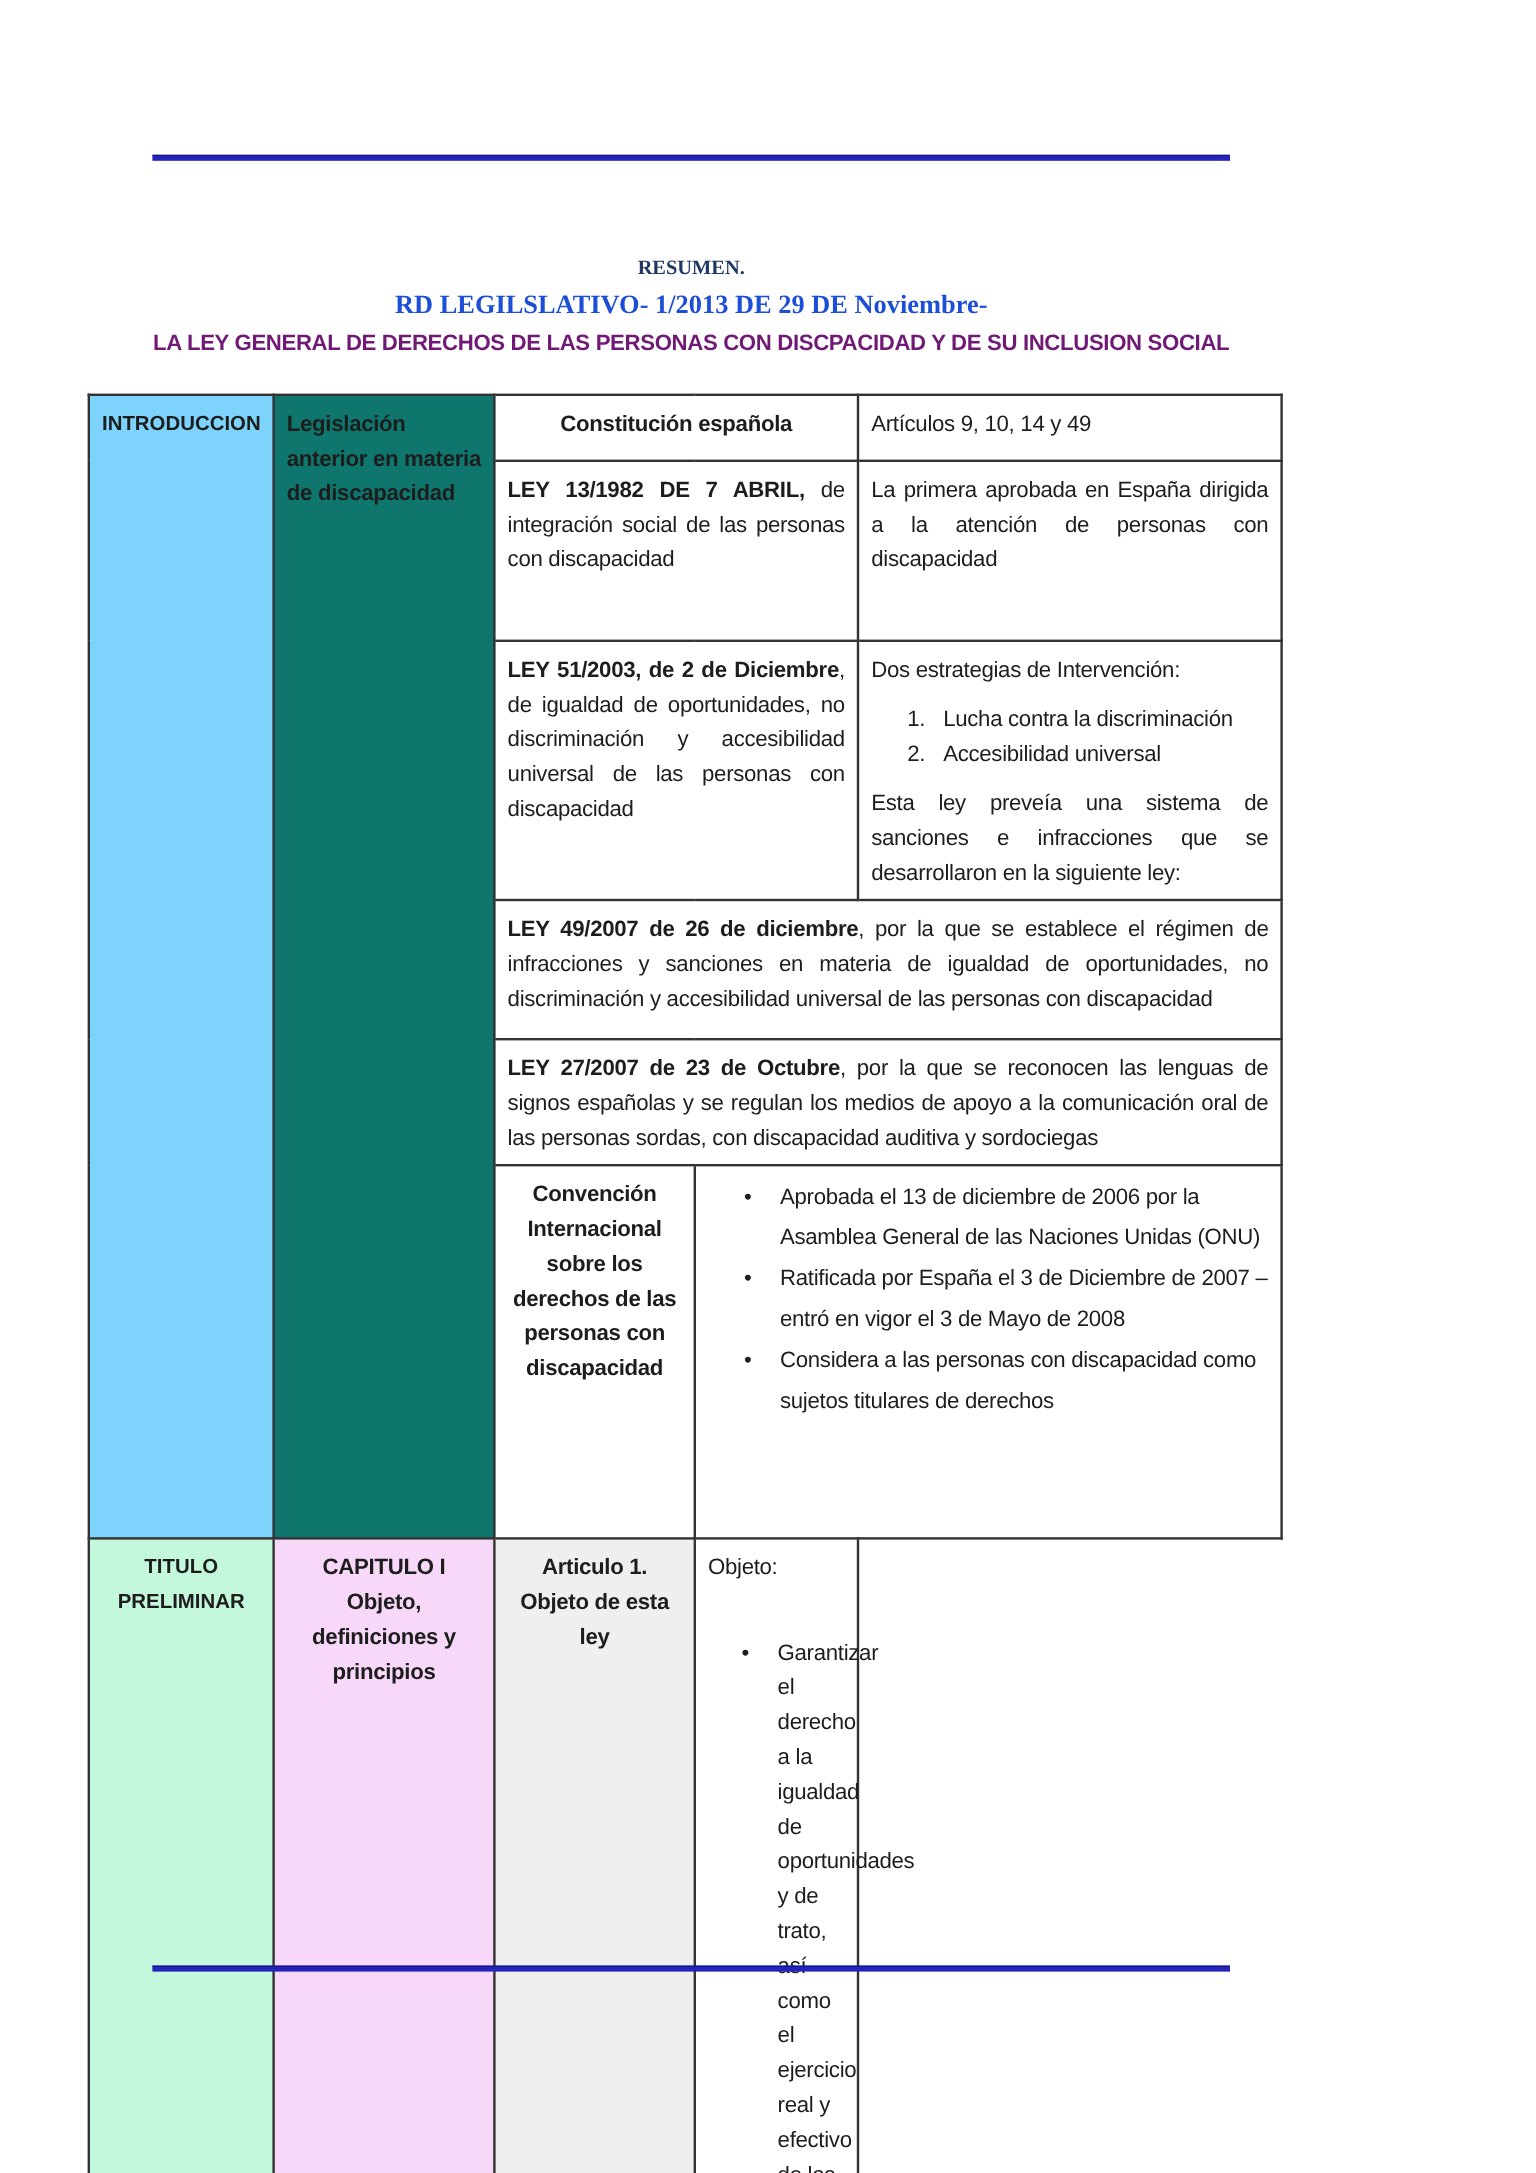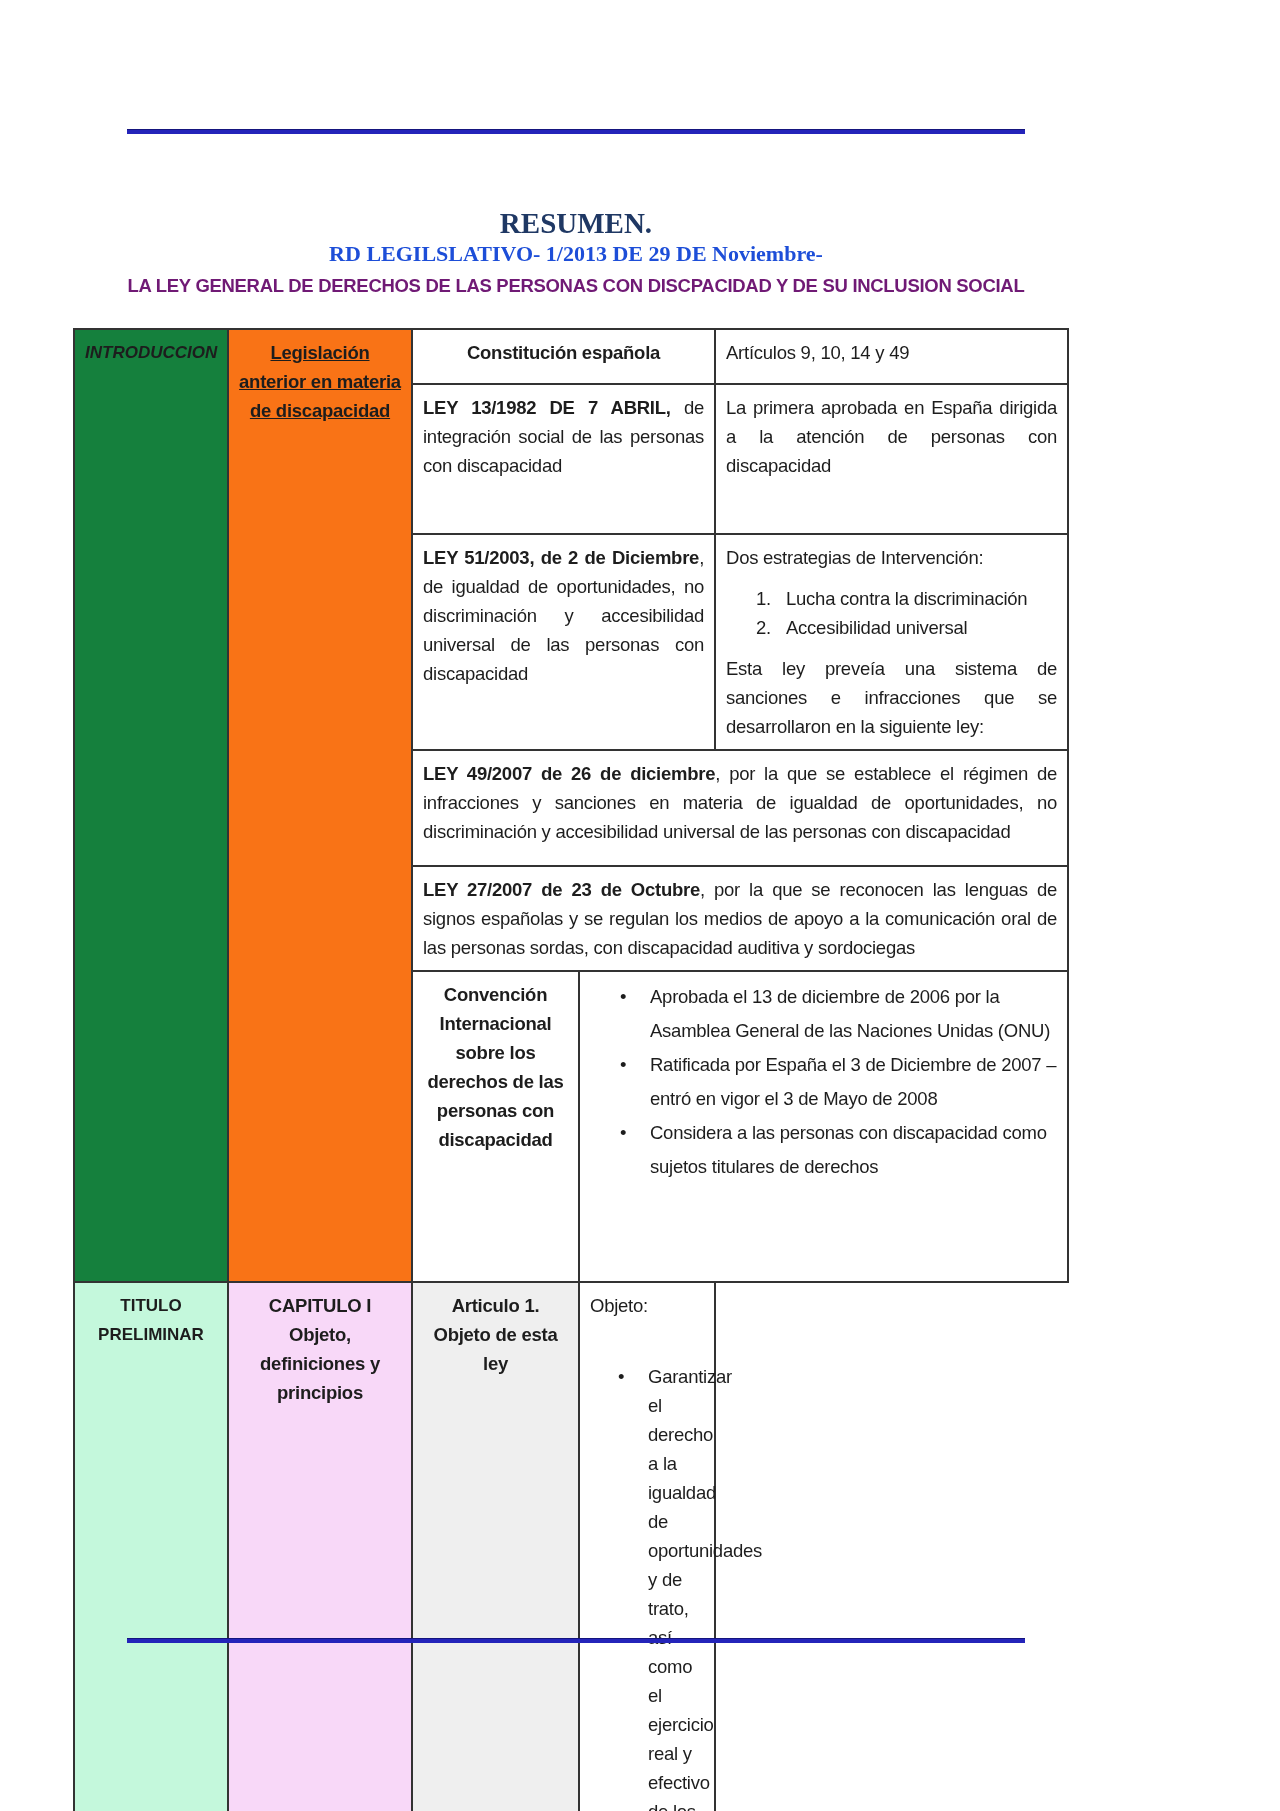--- a/index.html
+++ b/index.html
@@ -2,39 +2,39 @@
 <html><head>
 <meta charset="utf-8">
 <style>
   html,body{margin:0;padding:0;background:#ffffff;}
   .page{position:relative;width:1280px;height:1811px;background:#ffffff;overflow:hidden;
         font-family:"Liberation Sans",sans-serif;color:#1d1d1d;}
   .rule{position:absolute;left:127px;width:898px;height:4px;background:#2424ba;border-top:1px solid #15157e;}
   .rule-top{top:129px;}
   .rule-bottom{top:1638px;}
   .header{position:absolute;top:208px;left:127px;width:898px;text-align:center;}
-  .t1{font-family:"Liberation Serif",serif;font-weight:bold;font-size:29px;color:#1f3864;line-height:30px;}
+  .t1{font-family:"Liberation Serif",serif;font-weight:bold;font-size:17px;color:#1f3864;line-height:30px;}
   .t2{font-family:"Liberation Serif",serif;font-weight:bold;font-size:22px;color:#1d4ed8;line-height:32px;}
   .t3{font-family:"Liberation Sans",sans-serif;font-weight:bold;font-size:18.5px;color:#701a75;
       line-height:32px;letter-spacing:-0.3px;}
 
   table.summary{position:absolute;top:328px;left:73px;width:994px;border-collapse:collapse;
       table-layout:fixed;font-size:18.5px;letter-spacing:-0.25px;}
   .summary td{border:2px solid #333333;vertical-align:top;padding:8px 10px;line-height:29px;}
   tr.r1{height:55px;} tr.r2{height:150px;} tr.r3{height:208px;} tr.r4{height:116px;}
   tr.r5{height:97px;margin-left:36px;} tr.r6{height:311px;} tr.r7{height:364px;}
 
   .b{font-weight:bold;}
   .ctr{text-align:center;}
   .vmid{vertical-align:middle;}
   .j{text-align:justify;}
 
-  .cell-intro{background:#15803d;font-weight:bold;font-size:17px;text-align:center;vertical-align:middle;letter-spacing:0;font-style:italic;}
-  .cell-green{background:#f97316;font-weight:bold;text-align:center;vertical-align:middle;
-      padding:8px 20px;line-height:34px;text-decoration:underline;}
+  .cell-intro{background:#7dd3fc;font-weight:bold;font-size:17px;text-align:center;vertical-align:middle;letter-spacing:0;}
+  .cell-green{background:#0f766e;font-weight:bold;vertical-align:middle;
+      padding:8px 20px;line-height:34px;}
   .cell-mint{background:#c4f8dc;font-weight:bold;font-size:17px;text-align:center;vertical-align:middle;
       line-height:30px;letter-spacing:0;}
   .cell-lav{background:#f8d8f8;font-weight:bold;text-align:center;vertical-align:middle;line-height:30px;padding:8px 16px;}
   .cell-grey{background:#efefef;font-weight:bold;text-align:center;vertical-align:middle;line-height:30px;}
   .cell-conv{font-weight:bold;text-align:center;line-height:34px;padding:10px;}
 
   .cap-title{margin:0 0 28px 0;}
   .cap-sub{margin:0;}
 
   .para{margin:0;}

